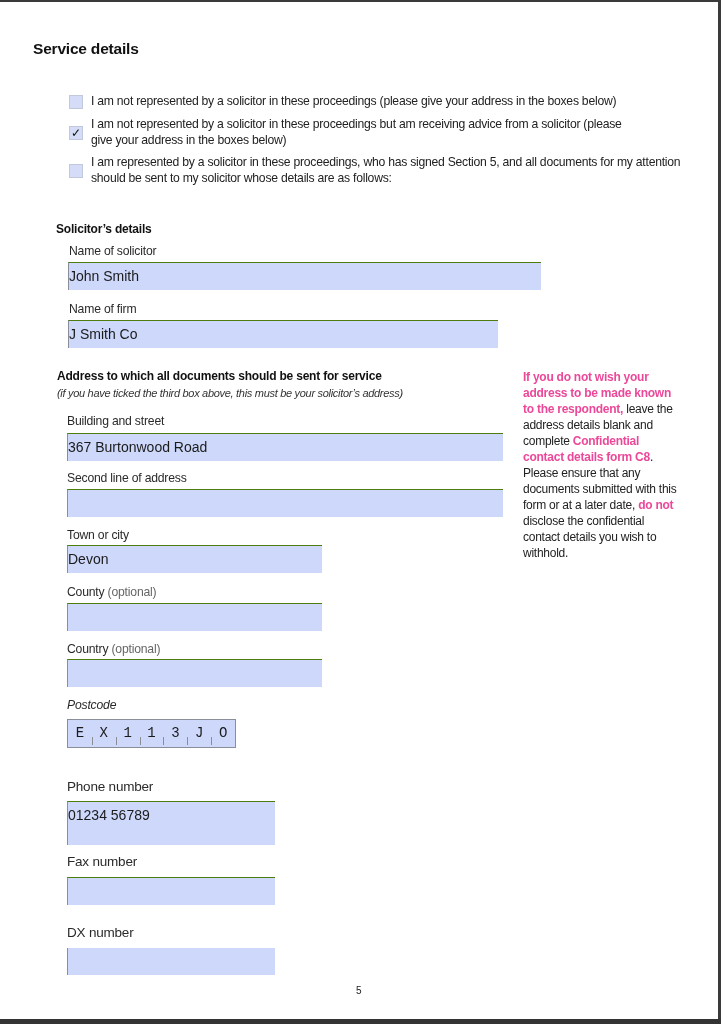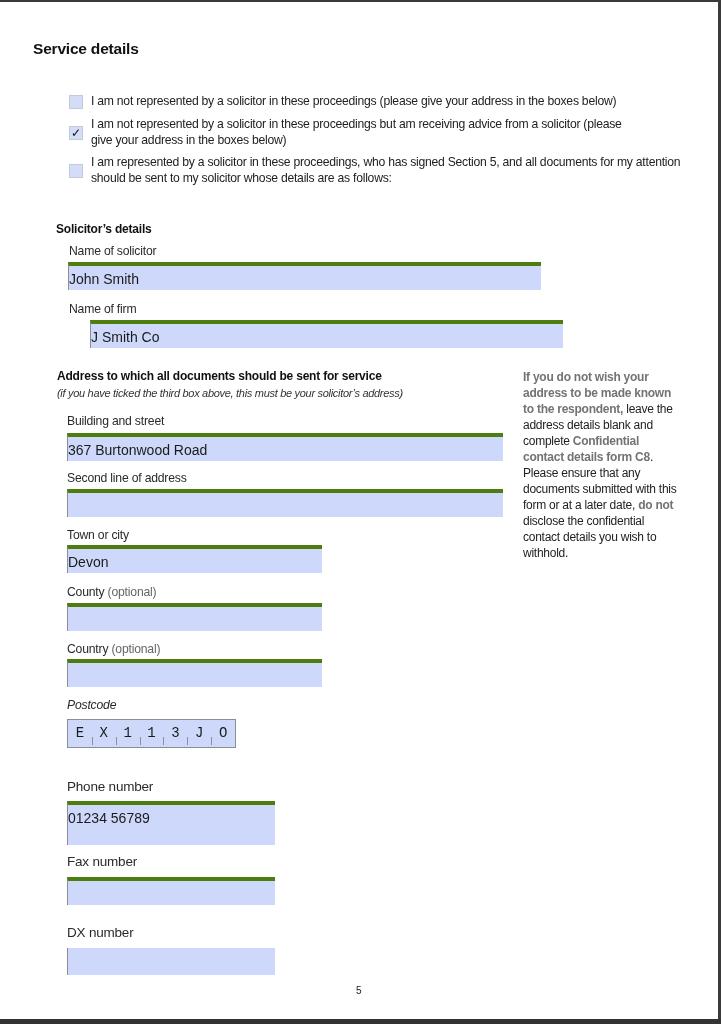--- a/index.html
+++ b/index.html
@@ -20,41 +20,41 @@
     box-sizing:border-box; margin-right:8px; margin-top:1px; flex:none;
     position:relative; font-size:12px; line-height:12px; text-align:center; color:#111;
   }
   .cb-text { font-size:12.2px; line-height:15.5px; color:#222; letter-spacing:-0.25px; width:590px; }
   .h2 { font-size:12px; font-weight:bold; color:#111; letter-spacing:-0.2px; }
   .label { font-size:12.2px; color:#2a2a2a; letter-spacing:-0.2px; }
   .opt { color:#666; }
   .hint { font-size:11px; font-style:italic; color:#333; letter-spacing:-0.3px; }
   .field {
     position:absolute; background:#cdd8fb;
-    border-top:4px solid #4d7c0f; border-left:1px solid #8a8e99;
+    border-top:1px solid #4d7c0f; border-left:1px solid #8a8e99;
     box-sizing:border-box; font-size:14px; color:#1b1b1b;
     padding-left:0; line-height:26px; white-space:nowrap; overflow:hidden;
   }
   .postcode {
     position:absolute; left:67px; top:719px; width:169px; height:29px;
     background:#cdd8fb; border:1px solid #8a8e99; box-sizing:border-box;
     display:flex;
   }
   .pc-cell {
     flex:1; text-align:center; font-family:"Liberation Mono", monospace;
     font-size:14px; line-height:27px; color:#1b1b1b; position:relative;
   }
   .pc-cell + .pc-cell::before {
     content:""; position:absolute; left:0; bottom:2px; width:1px; height:8px; background:#8a8e99;
   }
   .side-note {
     position:absolute; left:523px; top:369px; width:160px;
     font-size:12px; line-height:16px; color:#222; letter-spacing:-0.25px;
   }
-  .side-note b { color:#737373; }
+  .side-note b { color:#ec4899; }
   .page-num { position:absolute; left:356px; top:985px; font-size:10px; color:#222; }
 </style>
 </head>
 <body>
 
 <div class="frame-top"></div>
 <div class="frame-right"></div>
 <div class="frame-bottom"></div>
 
 <div class="abs title">Service details</div>
@@ -69,21 +69,21 @@
 </div>
 <div class="cb-row" style="top:155px;">
   <div class="checkbox"></div>
   <div class="cb-text">I am represented by a solicitor in these proceedings, who has signed Section 5, and all documents for my attention should be sent to my solicitor whose details are as follows:</div>
 </div>
 
 <div class="abs h2" style="left:56px; top:222px;">Solicitor’s details</div>
 <div class="abs label" style="left:69px; top:244px;">Name of solicitor</div>
 <div class="field" style="left:68px; top:262px; width:473px; height:28px;">John Smith</div>
 <div class="abs label" style="left:69px; top:302px;">Name of firm</div>
-<div class="field" style="left:68px; top:320px; width:473px; height:28px;margin-left:22px;">J Smith Co</div>
+<div class="field" style="left:68px; top:320px; width:430px; height:28px;">J Smith Co</div>
 
 <div class="abs h2" style="left:57px; top:369px;">Address to which all documents should be sent for service</div>
 <div class="abs hint" style="left:57px; top:387px;">(if you have ticked the third box above, this must be your solicitor’s address)</div>
 
 <div class="abs label" style="left:67px; top:414px;">Building and street</div>
 <div class="field" style="left:67px; top:433px; width:436px; height:28px;">367 Burtonwood Road</div>
 
 <div class="abs label" style="left:67px; top:471px;">Second line of address</div>
 <div class="field" style="left:67px; top:489px; width:436px; height:28px;"></div>
 

